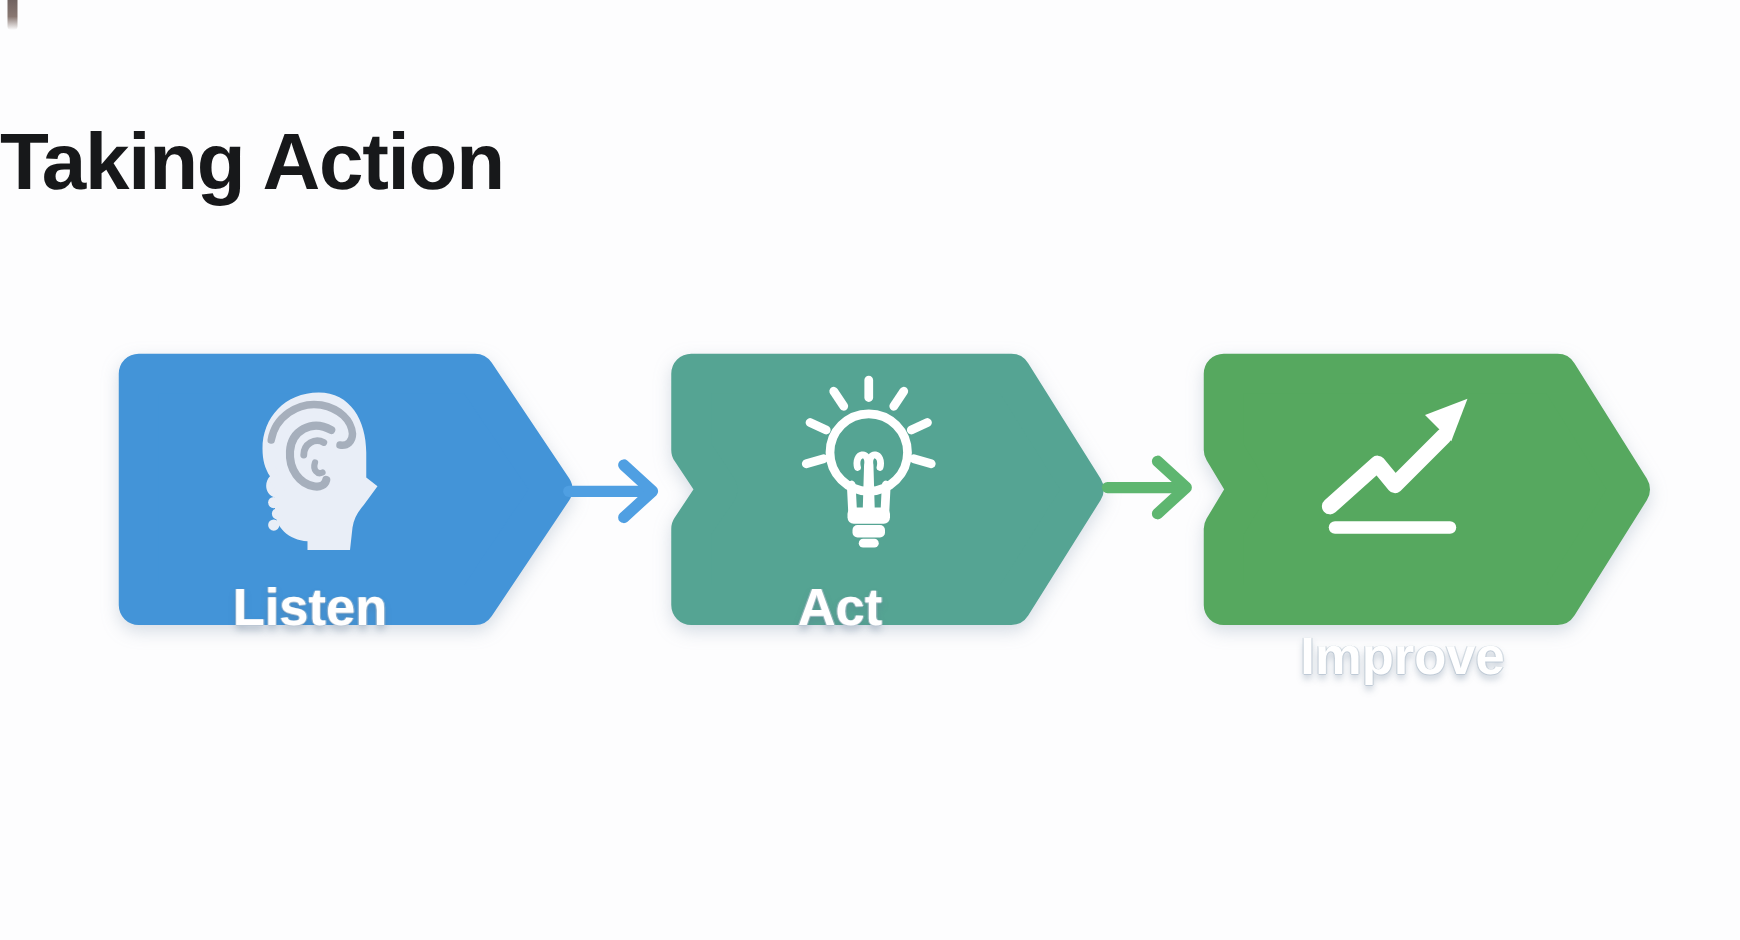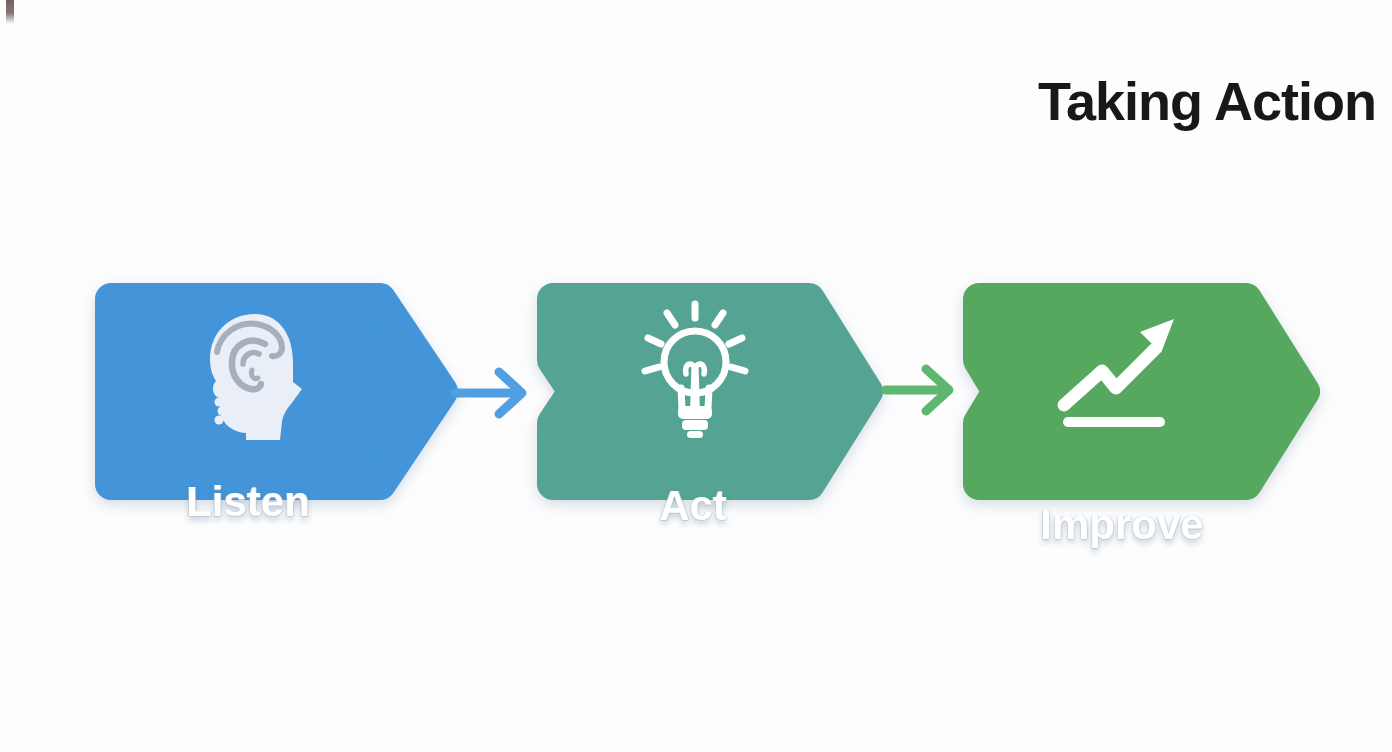--- a/index.html
+++ b/index.html
@@ -1,21 +1,21 @@
 <!DOCTYPE html>
 <html><head>
 <meta charset="utf-8">
 <style>
   * { margin:0; padding:0; box-sizing:border-box; }
   html,body { width:1392px; height:752px; overflow:hidden; }
   body { position:relative; font-family:"Liberation Sans", sans-serif; }
 
   .page-title {
-    position:absolute; left:0; top:70px; width:1376px;
-    text-align:right; font-size:54px; font-weight:bold; letter-spacing:-1px;
+    position:absolute; left:0; top:92px; width:1376px;
+    text-align:left; font-size:64px; font-weight:bold; letter-spacing:-1px;
   }
 
   .corner-artifact {
     position:absolute; left:6px; top:0; width:8px; height:24px;
     border-radius:0 0 3px 3px; opacity:.8;
     background:linear-gradient(to bottom, #4e3d3a 0%, #6b564f 55%, rgba(107,86,79,0) 100%);
   }
 
   svg.abs { position:absolute; overflow:visible; }
 
@@ -29,21 +29,21 @@
   .icon .st { stroke:currentColor; fill:none; stroke-linecap:round; stroke-linejoin:round; }
   .icon .fl { fill:currentColor; }
 
   .step-label {
     position:absolute; top:462px; text-align:center;
     font-size:42px; font-weight:bold;
     text-shadow:0 1px 0 rgba(186,198,210,.85), 1px 0 0 rgba(186,198,210,.55),
                 -1px 0 0 rgba(186,198,210,.55), 0 4px 6px rgba(90,115,140,.35);
   }
   .lbl-listen  { left:95px;  width:306px; }
-  .lbl-act     { left:553px; width:280px;margin-top:20px; }
+  .lbl-act     { left:532px; width:280px; }
   .lbl-improve { left:977px; width:290px;margin-top:39px; }
 </style>
 </head>
 <body style="background: rgb(253, 253, 254);">
 
 <div class="corner-artifact"></div>
 
 <div class="page-title" style="color: rgb(23, 24, 26);">Taking Action</div>
 
 <svg class="abs chev" style="left: 85px; top: 273px; color: rgb(67, 148, 216);" width="385" height="239" viewBox="0 0 385 239">
@@ -66,21 +66,21 @@
   </g>
 
   <g style="color: rgb(166, 175, 188);">
     <path class="st" style="stroke-width:6" d="M24 44 C 27 26 45 13 64 16 C 79 19 88 28 89 39 C 89 45 85 49 79 48"></path>
     <path class="st" style="stroke-width:6.5" d="M72 36 C 56 27 40 37 39 53 C 38 68 47 79 58 81 C 63 82 67 80 68 76"></path>
     <path class="st" style="stroke-width:5.5" d="M50 56 C 50 47 59 42 66 46"></path>
     <path class="st" style="stroke-width:5" d="M59 62 C 57 68 61 72 65 70"></path>
   </g>
 </svg>
 
-<div class="step-label lbl-listen" style="color: rgb(255, 255, 255); margin-top: 16px;">Listen</div>
+<div class="step-label lbl-listen" style="color: rgb(255, 255, 255);">Listen</div>
 
 <svg class="abs conn-arrow" style="left: 450px; top: 360px; color: rgb(79, 159, 226);" width="90" height="70" viewBox="0 0 90 70">
   <line x1="5" y1="33" x2="70" y2="33"></line>
   <polyline points="49,12 72,33 49,54"></polyline>
 </svg>
 
 <svg class="abs chev" style="left: 527px; top: 273px; color: rgb(85, 164, 147);" width="366" height="239" viewBox="0 0 366 239">
   <polygon points="26,26 282,26 340,118.5 282,211 26,211 26,150 47,118.5 26,87"></polygon>
 </svg>
 

